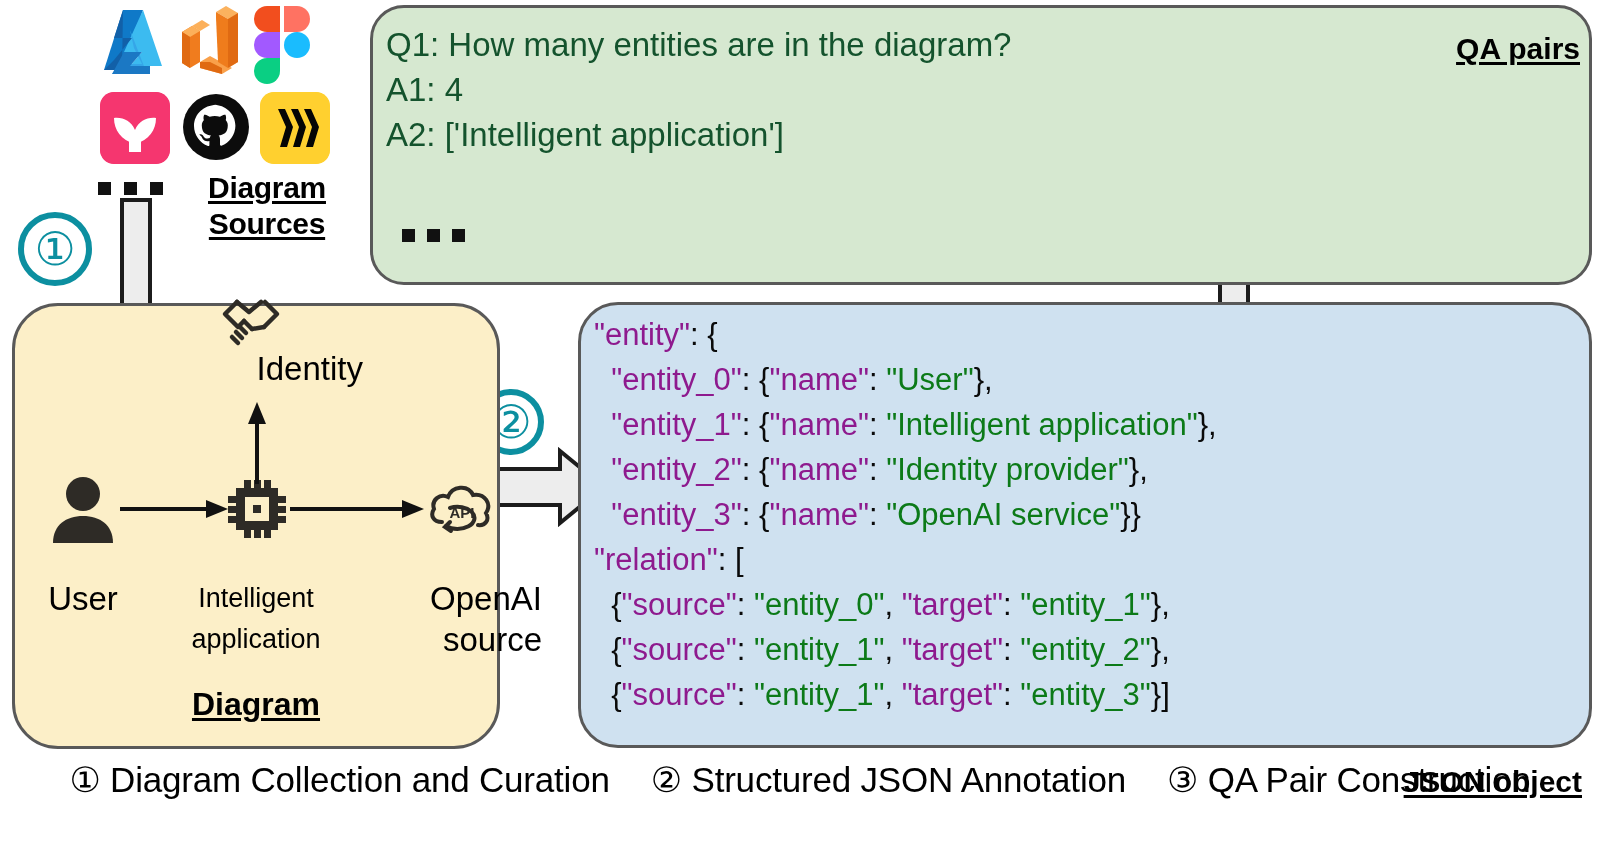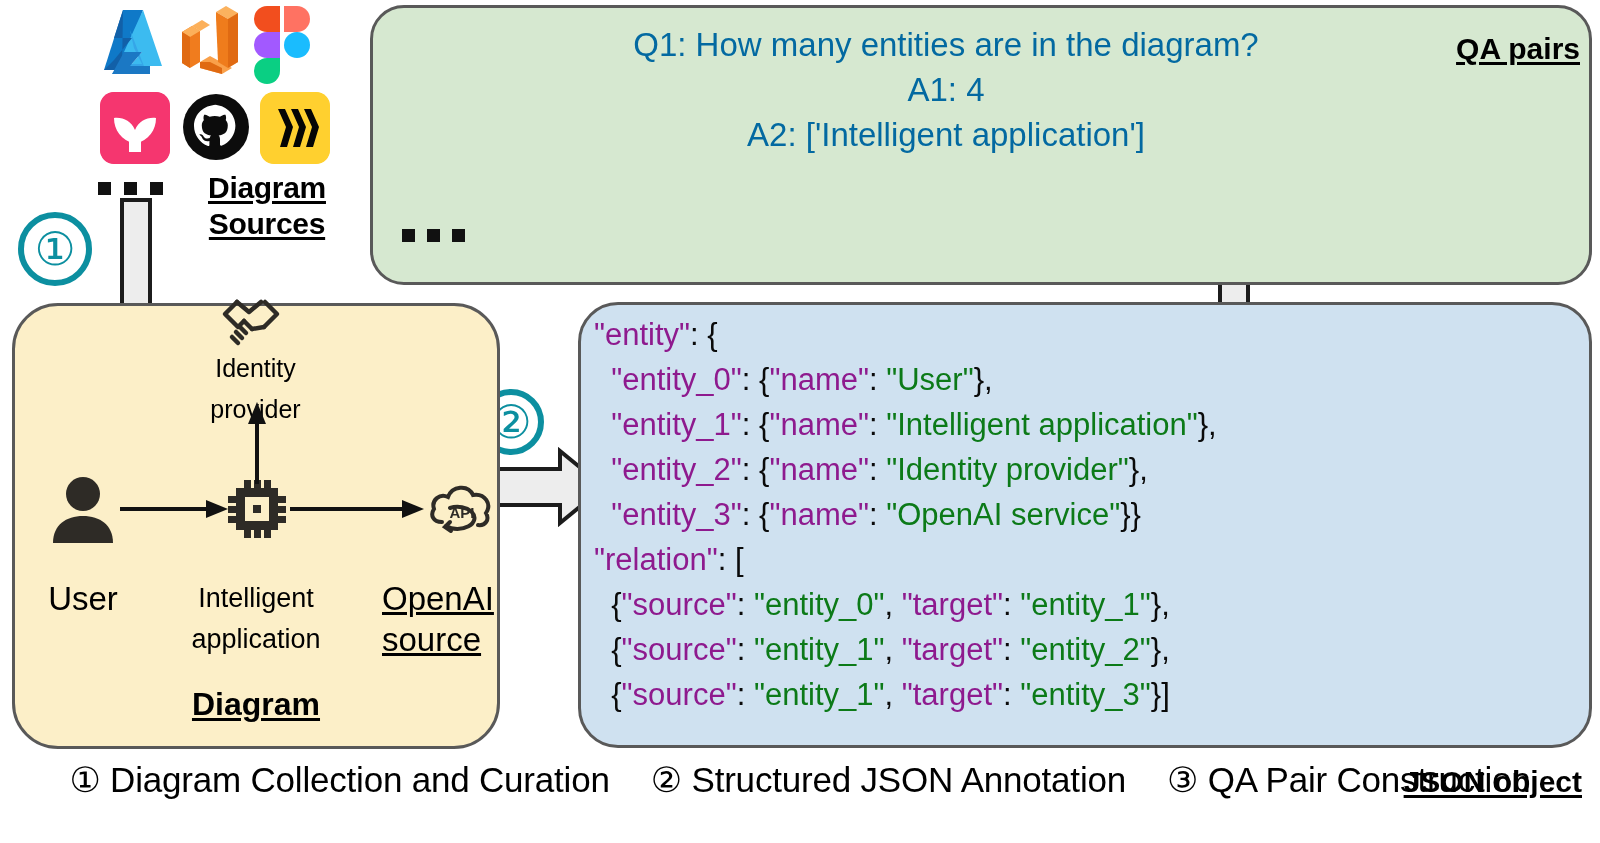--- a/index.html
+++ b/index.html
@@ -79,61 +79,61 @@
     background:#fcefc8;border-radius:46px;
   }
   #json-panel{
     left:578px;top:302px;width:1014px;height:446px;
     background:#cfe1f0;border-radius:40px;
   }
 
   
   #qa-lines{
     position:absolute;left:386px;top:22px;width:1120px;
-    font-size:33px;line-height:45px;color:#0369a1;text-align:center;
+    font-size:33px;line-height:45px;color:#14532d;
   }
   #qa-lines .qline{white-space:nowrap;}
   #qa-dots{position:absolute;left:402px;top:225px;width:66px;height:20px;}
   #qa-dots span{position:absolute;top:4px;width:13px;height:13px;background:#111;}
   #qa-dots span:nth-child(1){left:0;}
   #qa-dots span:nth-child(2){left:25px;}
   #qa-dots span:nth-child(3){left:50px;}
 
   .corner-tag{
     position:absolute;font-weight:bold;font-size:30px;
     text-decoration:underline;text-underline-offset:3px;color:#000;
     white-space:nowrap;
     text-align:center;
   }
   #qa-tag{right:20px;top:32px;}
   #json-tag{right:18px;bottom:44px;}
 
   
   #handshake-icon{position:absolute;left:216px;top:296px;width:70px;height:54px;}
   #idp-label{
-    position:absolute;left:148px;top:348px;width:215px;text-align:center;
-    font-size:25px;line-height:41px;
+    position:absolute;left:148px;top:348px;width:215px;text-align:right;
+    font-size:33px;line-height:41px;
   }
 
   #person-icon{position:absolute;left:48px;top:475px;width:70px;height:68px;}
   #user-label{
     position:absolute;left:20px;top:578px;width:126px;text-align:center;
     font-size:33px;line-height:41px;
   }
 
   #chip-icon{position:absolute;left:226px;top:478px;width:62px;height:62px;}
   #app-label{
     position:absolute;left:140px;top:578px;width:232px;text-align:center;
     font-size:27px;line-height:41px;
   }
 
   #api-icon{position:absolute;left:428px;top:480px;width:68px;height:58px;}
   #openai-label{
-    position:absolute;left:382px;top:578px;width:160px;text-align:left;
-    font-size:33px;line-height:41px;text-decoration:underline;
+    position:absolute;left:382px;top:578px;width:160px;text-align:right;
+    font-size:33px;line-height:41px;
   }
 
   #diagram-tag{
     position:absolute;left:12px;top:686px;width:488px;text-align:center;
     font-weight:bold;font-size:32px;text-decoration:underline;
     text-underline-offset:3px;
   }
 
   .thin-arrow{position:absolute;}
 
@@ -271,21 +271,20 @@
     <path d="M21,6 L33,16 L45,6"></path>
     <path d="M28,25 L36,33"></path>
     <path d="M24,31 L30,37"></path>
     <path d="M20,36 L26,42"></path>
     <path d="M16,41 L22,47"></path>
     <path d="M36,33 L48,31"></path>
   </g>
 </svg>
 <div id="idp-label">
   <div>Identity</div>
-  <div>provider</div>
 </div>
 
 <svg id="person-icon" viewBox="0 0 70 68">
   <circle cx="35" cy="19" r="17" fill="#2e2b26"></circle>
   <path d="M5,68 c0,-18 13,-27 30,-27 c17,0 30,9 30,27z" fill="#2e2b26"></path>
 </svg>
 <div id="user-label">User</div>
 
 <svg id="chip-icon" viewBox="0 0 62 62">
   <g fill="#2e2b26">

